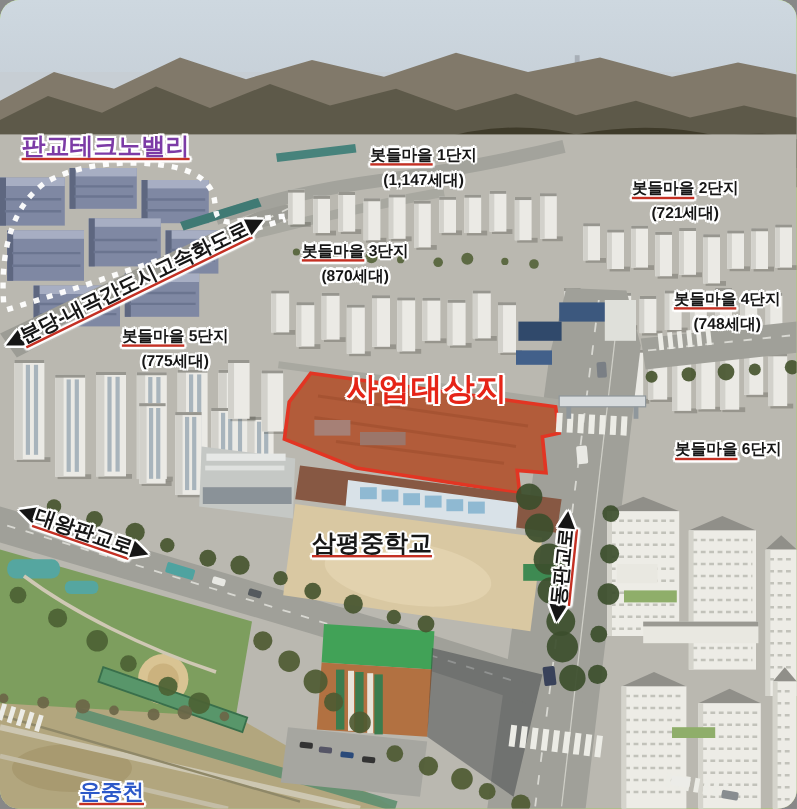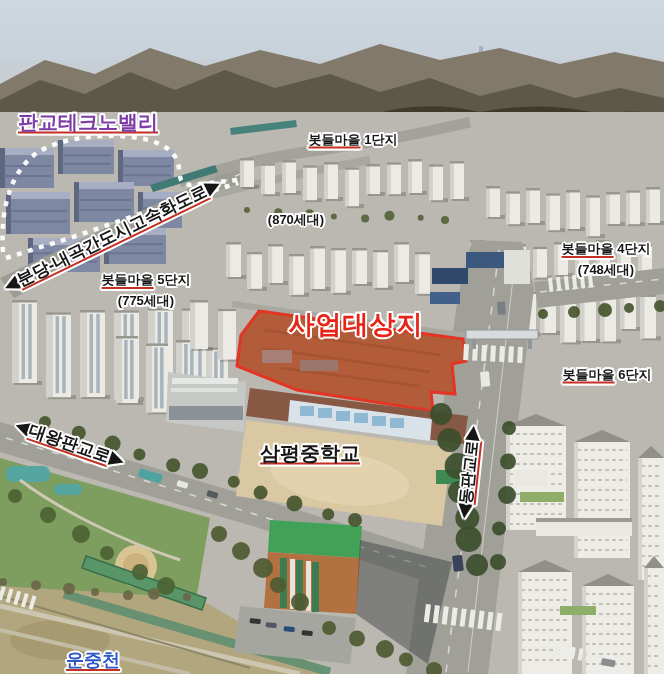--- a/index.html
+++ b/index.html
@@ -1,19 +1,20 @@
 <!DOCTYPE html>
 <html><head>
 <meta charset="utf-8">
 <style>
   html,body{margin:0;padding:0;background:#888;}
   #stage{
     position:relative;width:664px;height:674px;overflow:hidden;
     font-family:"Liberation Sans","DejaVu Sans",sans-serif;
     background:#bef264;
+    border-radius:16px;
   }
   #bg{position:absolute;left:0;top:0;}
   .lbl{
     position:absolute;white-space:nowrap;font-weight:800;color:#161616;text-align:center;
     transform:translate(-50%,-50%);
     text-shadow:2px 0 0 #fff,-2px 0 0 #fff,0 2px 0 #fff,0 -2px 0 #fff,
       1.5px 1.5px 0 #fff,-1.5px 1.5px 0 #fff,1.5px -1.5px 0 #fff,-1.5px -1.5px 0 #fff;
   }
   .ru{text-decoration-line:underline;text-decoration-color:#c43023;text-decoration-thickness:2px;text-underline-offset:3px;}
   .complex{font-size:13px;line-height:21px;}
@@ -697,22 +698,28 @@
       <path d="M6,258 L70,238 L140,214 L205,193 L238,183" fill="none" stroke="#ffffff" stroke-width="4.5" stroke-dasharray="5 6.5" opacity="0.95"></path>
     </g>
   </svg>
 
   <div class="lbl purple" style="left:88px;top:122px">
     <span class="ru">판교테크노밸리</span>
   </div>
 
   <div class="lbl complex" style="left:353px;top:139px">
     <div><span class="ru">봇들마을</span> <span>1단지</span></div>
+    <div>(1,147세대)</div>
+  </div>
+  <div class="lbl complex" style="left:571px;top:167px">
+    <div><span class="ru">봇들마을</span> <span>2단지</span></div>
+    <div>(721세대)</div>
   </div>
   <div class="lbl complex" style="left:296px;top:219px">
+    <div><span class="ru">봇들마을</span> <span>3단지</span></div>
     <div>(870세대)</div>
   </div>
   <div class="lbl complex" style="left:606px;top:259px">
     <div><span class="ru">봇들마을</span> <span>4단지</span></div>
     <div>(748세대)</div>
   </div>
   <div class="lbl complex" style="left:146px;top:290px">
     <div><span class="ru">봇들마을</span> <span>5단지</span></div>
     <div>(775세대)</div>
   </div>

